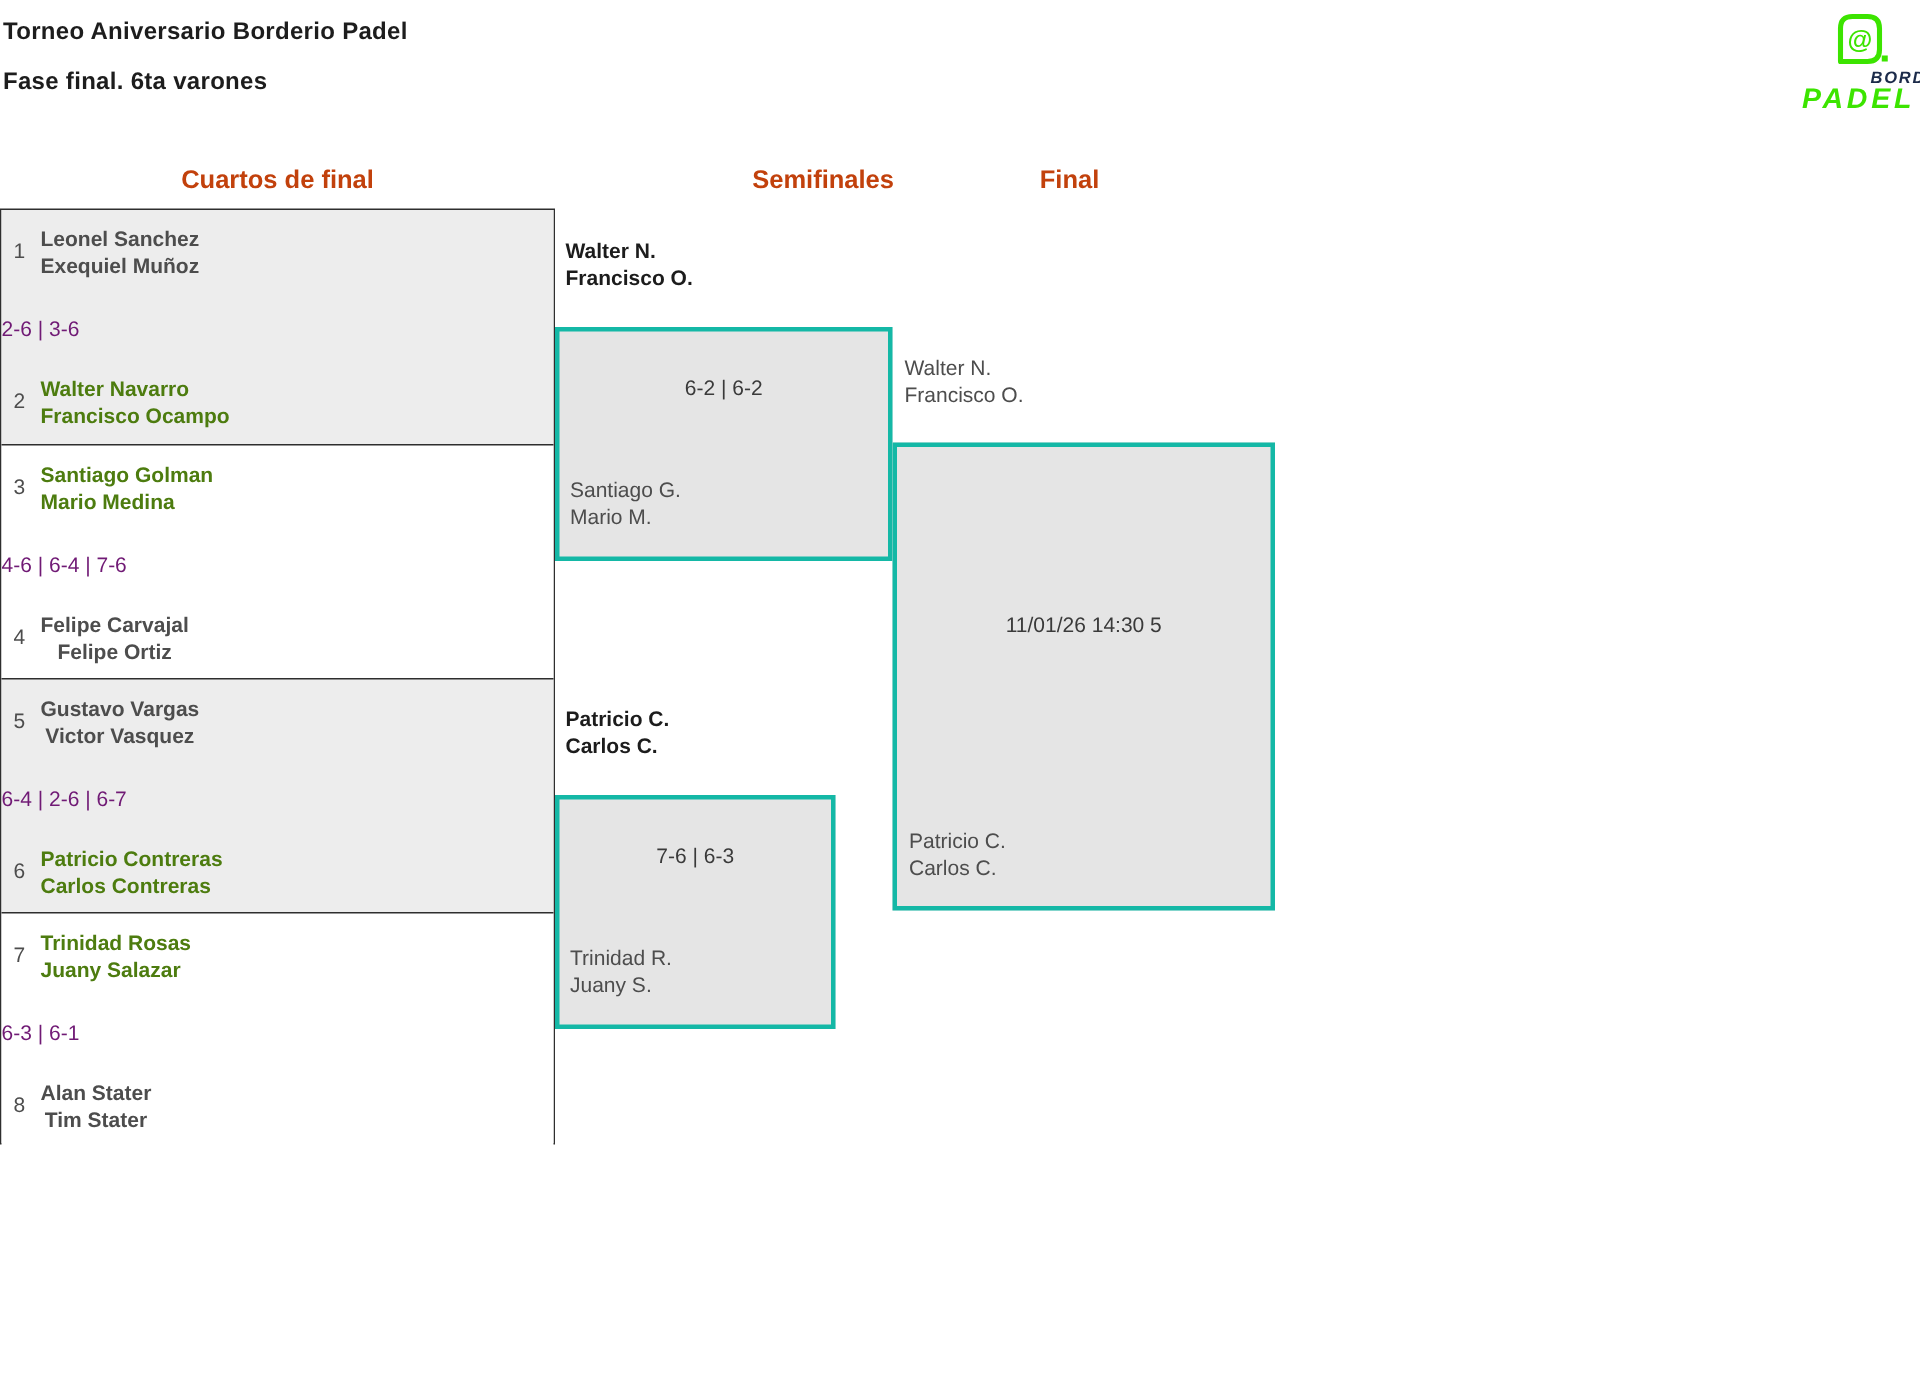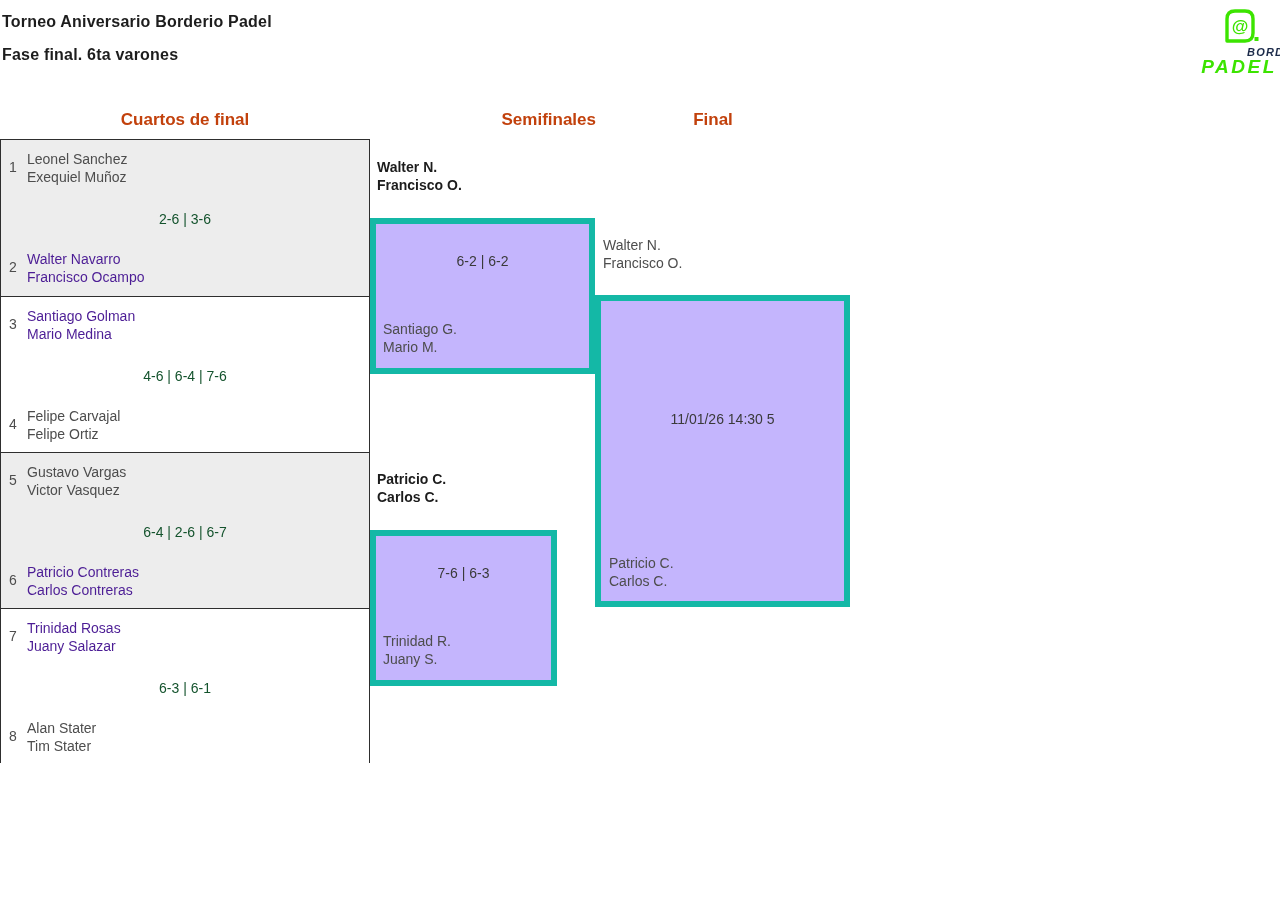--- a/index.html
+++ b/index.html
@@ -101,39 +101,38 @@
   .seed.s-bottom { top: 118px; }
 
   .team {
     position: absolute;
     left: 26px;
     font-size: 14px;
     line-height: 18px;
   }
   .team.t-top    { top: 10px; }
   .team.t-bottom { top: 110px; }
-  .team.winner   { font-weight: normal; color: #4c1d95; }
-  .team.loser    { font-weight: normal; color: #4d4d4d; }
+  .team.winner   { font-weight: bold; color: #4d7c0f; }
+  .team.loser    { font-weight: bold; color: #4d4d4d; text-align: center; }
 
   .score {
     position: absolute;
     left: 0;
     top: 70px;
     width: 100%;
-    text-align: center;
-    font-size: 14px;
-    color: #14532d;
+    font-size: 14px;
+    color: #701a75;
     line-height: 18px;
   }
 
   
   .match-box {
     position: absolute;
-    border: 6px solid #14b8a6;
-    background: #c4b5fd;
+    border: 3px solid #14b8a6;
+    background: #e5e5e5;
     padding-left: 26px;
   }
   .match-box.sf1 { left: 370px; top: 218px; width: 225px; height: 156px; }
   .match-box.sf2 { left: 370px; top: 530px; width: 187px; height: 156px; }
   .match-box.fin { left: 595px; top: 295px; width: 255px; height: 312px; }
 
   .box-score {
     position: absolute;
     left: 0;
     top: 28px;

